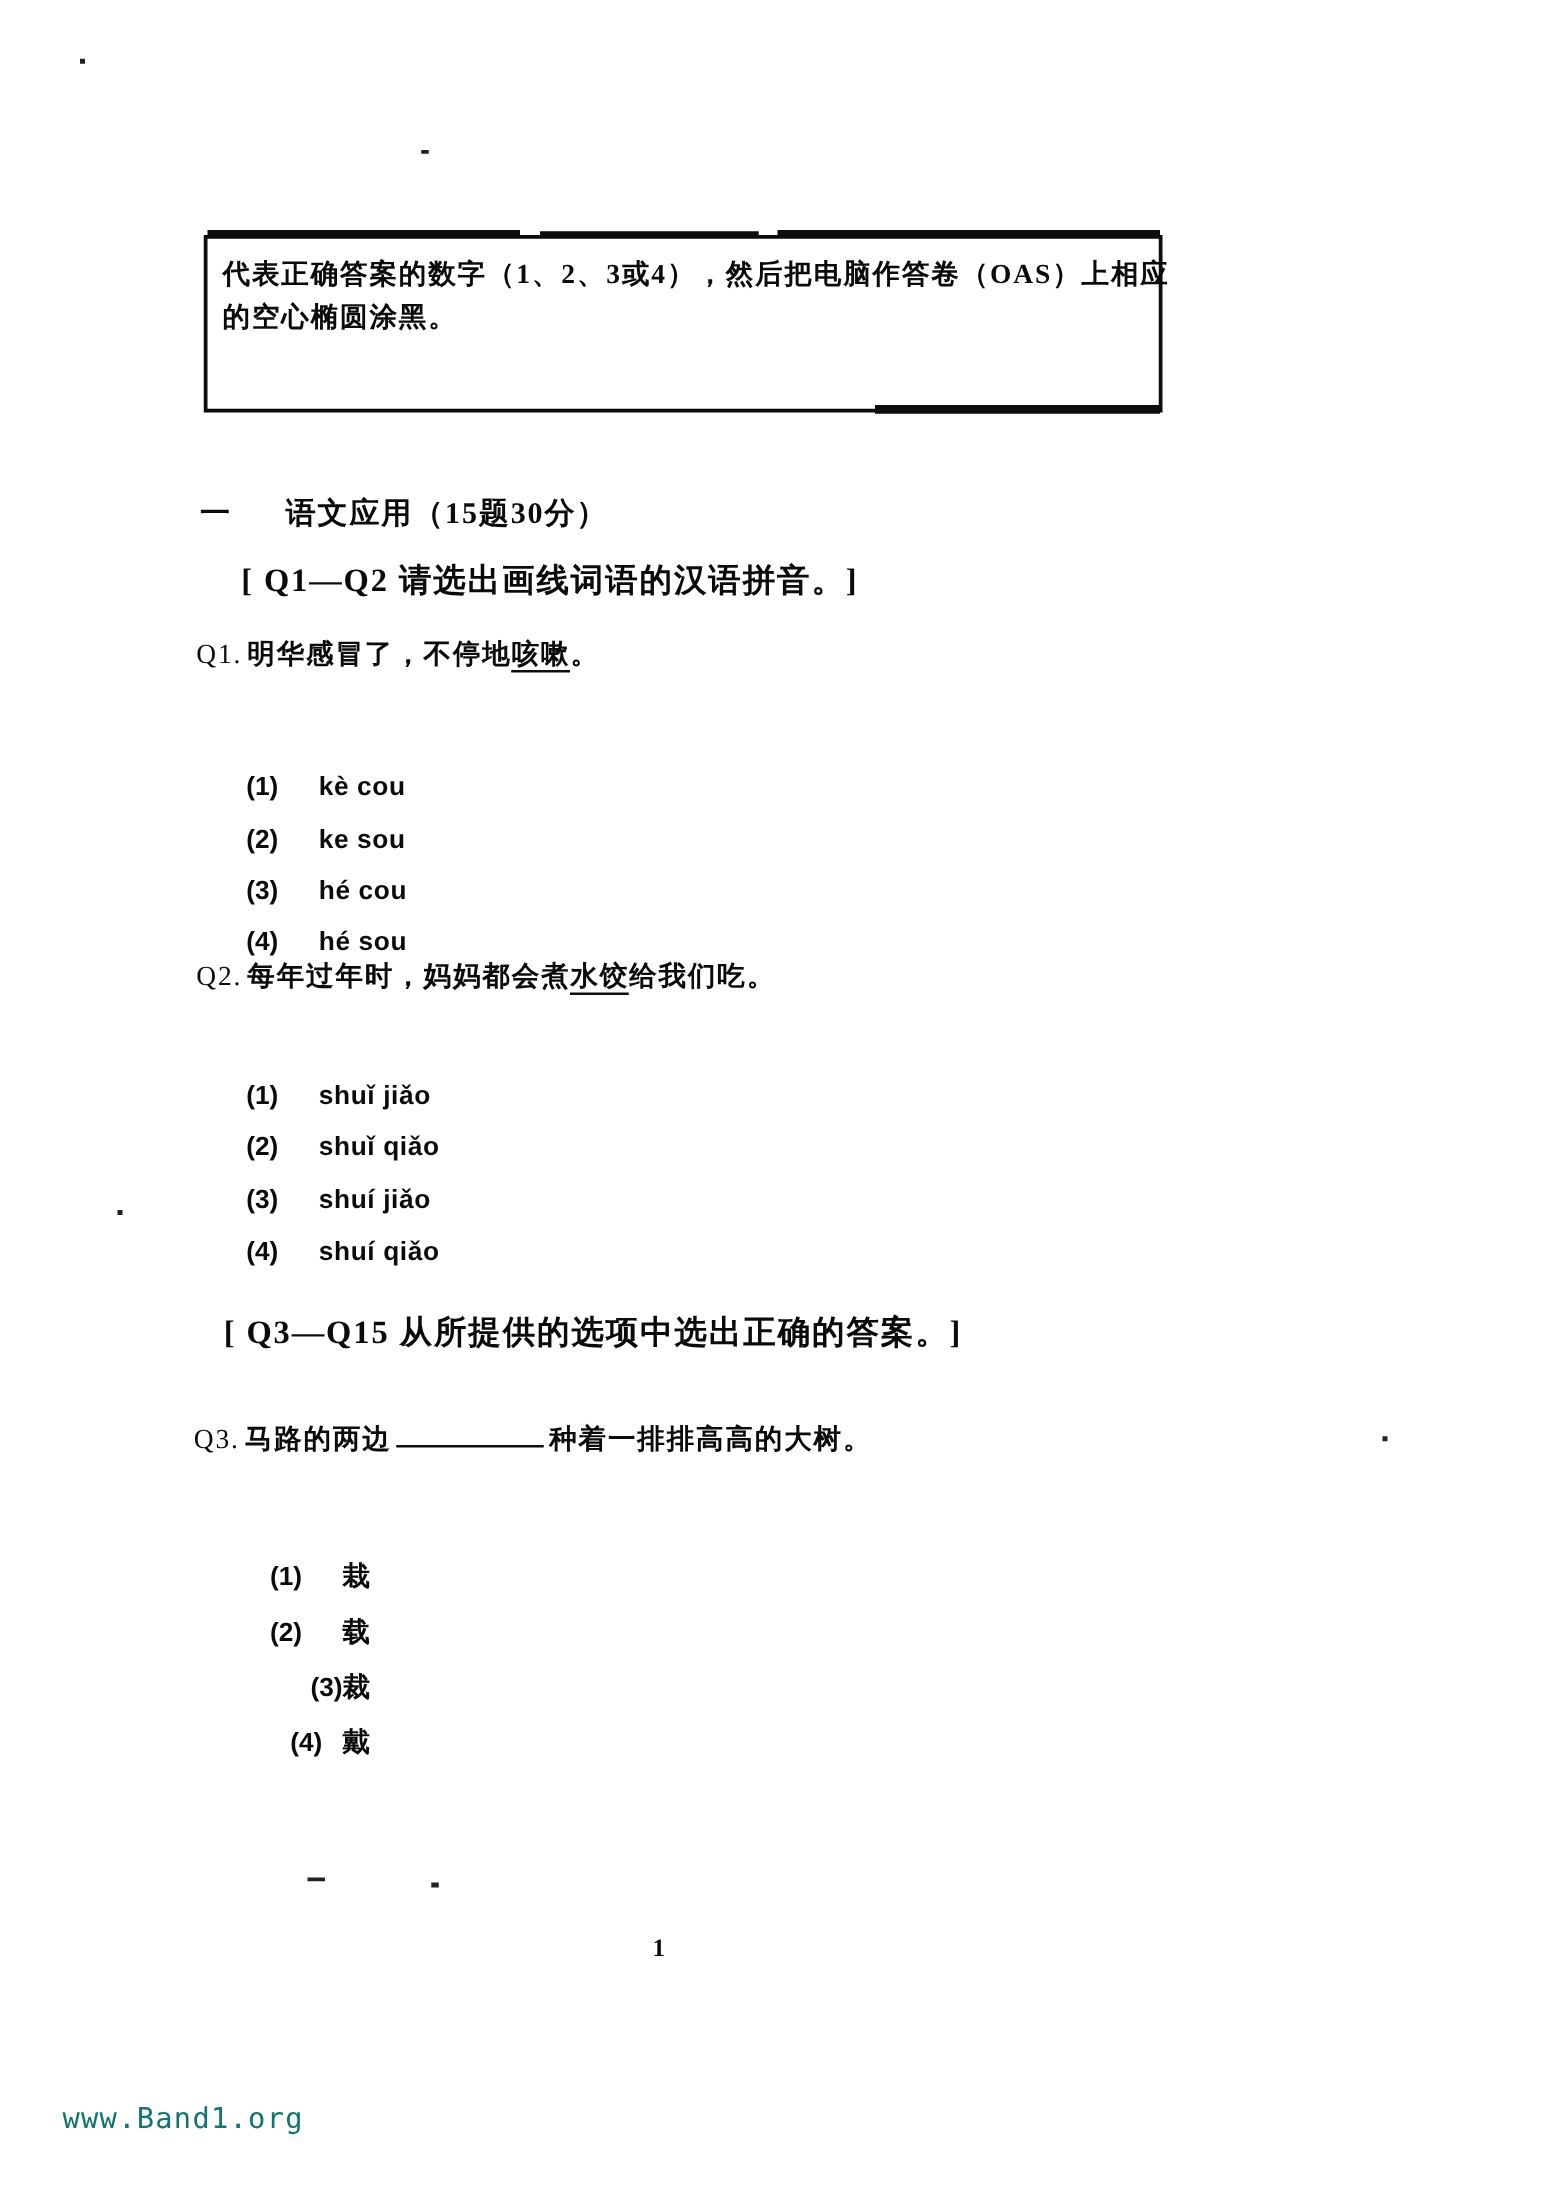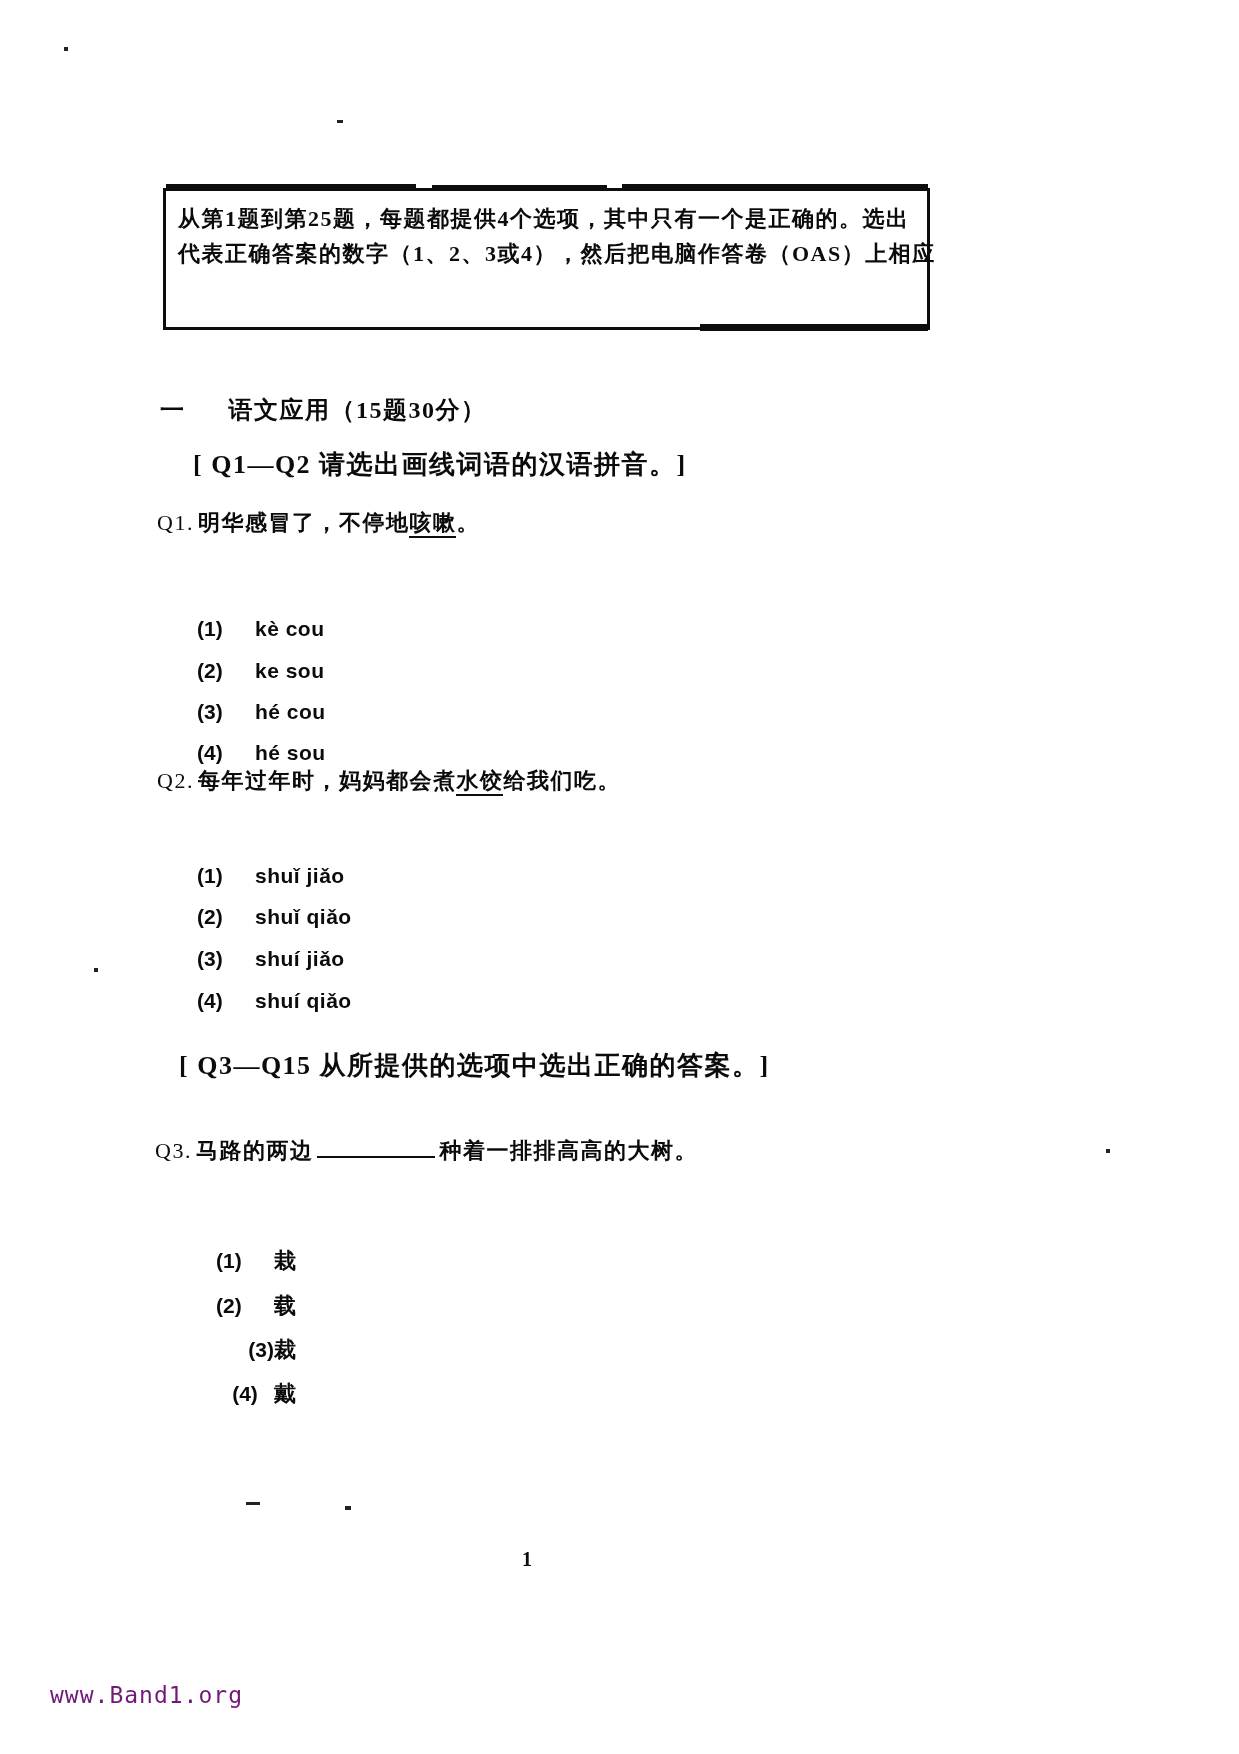--- a/index.html
+++ b/index.html
@@ -29,37 +29,37 @@
   .ul{border-bottom:2px solid #0d0d0d;padding-bottom:1px;}
   .blank{display:inline-block;width:118px;border-bottom:2px solid #0d0d0d;height:20px;vertical-align:baseline;margin:0 4px;}
   
   .opt-row{white-space:nowrap;font-size:21px;margin-top:48px;}
   .opt-num{display:inline-block;width:58px;font-family:"Liberation Sans","DejaVu Sans",sans-serif;font-weight:bold;}
   .opt-pinyin{font-family:"Liberation Sans","DejaVu Sans",sans-serif;font-weight:bold;letter-spacing:0.5px;}
   .opt-zh{font-weight:bold;font-size:22px;}
   .pagenum{font-size:20px;font-weight:bold;}
   .watermark{
     font-family:"DejaVu Sans Mono","Liberation Mono",monospace;
-    font-size:23px;color:#701a75;letter-spacing:1px;
+    font-size:23px;color:#0f766e;letter-spacing:1px;
   }
   .speck{background:#222;}
 </style>
 </head>
 <body>
 
 <div class="abs speck" style="left:64px;top:47px;width:4px;height:4px;"></div>
 <div class="abs speck" style="left:337px;top:120px;width:6px;height:3px;"></div>
 <div class="abs speck" style="left:94px;top:968px;width:4px;height:4px;"></div>
 <div class="abs speck" style="left:1106px;top:1149px;width:4px;height:4px;"></div>
 <div class="abs speck" style="left:246px;top:1502px;width:14px;height:3px;"></div>
 <div class="abs speck" style="left:345px;top:1506px;width:6px;height:4px;"></div>
 
 <div class="abs instr-box">
-  <div class="instr-line zh">从第1题到第25题，每题都提供4个选项，其中只有一个是正确的。选出</div>
   <div class="instr-line zh">代表正确答案的数字（1、2、3或4），然后把电脑作答卷（OAS）上相应</div>
+  <div class="instr-line zh">的空心椭圆涂黑。</div>
 </div>
 <div class="abs bar" style="left:166px;top:184px;width:250px;height:5px;"></div>
 <div class="abs bar" style="left:432px;top:185px;width:175px;height:4px;"></div>
 <div class="abs bar" style="left:622px;top:184px;width:306px;height:6px;"></div>
 <div class="abs bar" style="left:700px;top:324px;width:228px;height:7px;"></div>
 
 <div class="abs heading zh" style="left:160px;top:394px;">
   <span>一</span>
   <span style="display:inline-block;width:28px;"></span>
   <span>语文应用（15题30分）</span>

